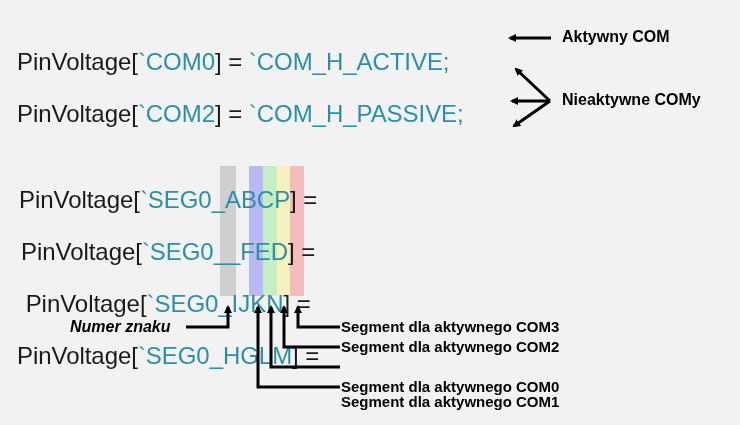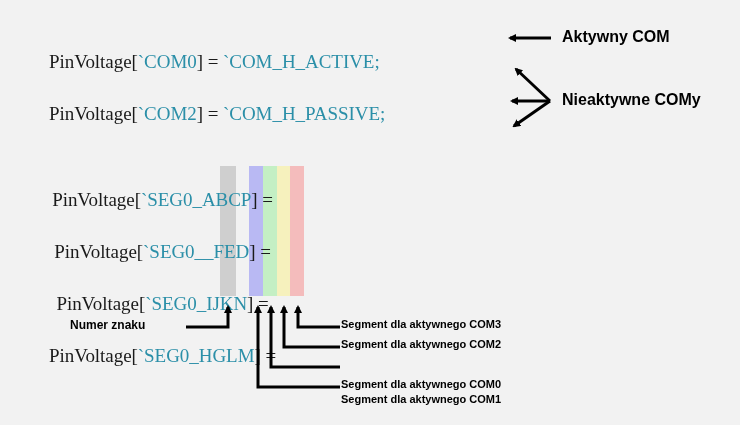--- a/index.html
+++ b/index.html
@@ -1,21 +1,21 @@
 <!DOCTYPE html>
 <html><head>
 <meta charset="utf-8">
 <style>
   html, body { margin:0; padding:0; }
   body { width:740px; height:425px; background:#f2f2f2; position:relative; overflow:hidden; }
-  .code { position:absolute; left:17px; font-family:Liberation Serif, serif; font-size:19px; line-height:26px; white-space:pre; color:#1a1a1a; letter-spacing:-0.05px;margin-left:32px; }
+  .code { position:absolute; left:17px; font-family:Liberation Sans, sans-serif; font-size:24px; line-height:26px; white-space:pre; color:#1a1a1a; letter-spacing:-0.05px; }
   .kw { color:#2b8fa8; }
   .hl { position:absolute; top:166px; height:130px; }
   .lbl { position:absolute; font-family:"Liberation Sans", sans-serif; font-weight:bold; color:#000000; white-space:nowrap; }
-  .seg { font-size:11px; }
+  .seg { font-size:15px; }
   svg { position:absolute; left:0; top:0; }
 </style>
 </head>
 <body>
 
 <div class="hl" style="left:220px;width:16px;background:#cfcfcf;"></div>
 <div class="hl" style="left:249px;width:14px;background:#b9b9f3;"></div>
 <div class="hl" style="left:263px;width:14px;background:#c4efc4;"></div>
 <div class="hl" style="left:277px;width:13px;background:#f6f1bd;"></div>
 <div class="hl" style="left:290px;width:14px;background:#f4bcbc;"></div>
@@ -46,17 +46,17 @@
     <polyline points="186,327 228,327 228,307" marker-end="url(#ah)"></polyline>
     <polyline points="340,327 298,327 298,307" marker-end="url(#ah)"></polyline>
     <polyline points="340,347 284,347 284,307" marker-end="url(#ah)"></polyline>
     <polyline points="340,367 271,367 271,307" marker-end="url(#ah)"></polyline>
     <polyline points="340,387 258,387 258,307" marker-end="url(#ah)"></polyline>
   </g>
 </svg>
 
 <div class="lbl" style="left:562px;top:28px;font-size:16px;">Aktywny COM</div>
 <div class="lbl" style="left:562px;top:91px;font-size:16px;text-align:right;">Nieaktywne COMy</div>
-<div class="lbl" style="left:70px;top:318px;font-size:12px;">Numer znaku</div>
+<div class="lbl" style="left:70px;top:318px;font-size:16px;font-style:italic;">Numer znaku</div>
 <div class="lbl seg" style="left:341px;top:318px;">Segment dla aktywnego COM3</div>
 <div class="lbl seg" style="left:341px;top:338px;">Segment dla aktywnego COM2</div>
 <div class="lbl seg" style="left:341px;top:378px;margin-top:15px;">Segment dla aktywnego COM1</div>
 <div class="lbl seg" style="left:341px;top:378px;">Segment dla aktywnego COM0</div>
 
 </body></html>

